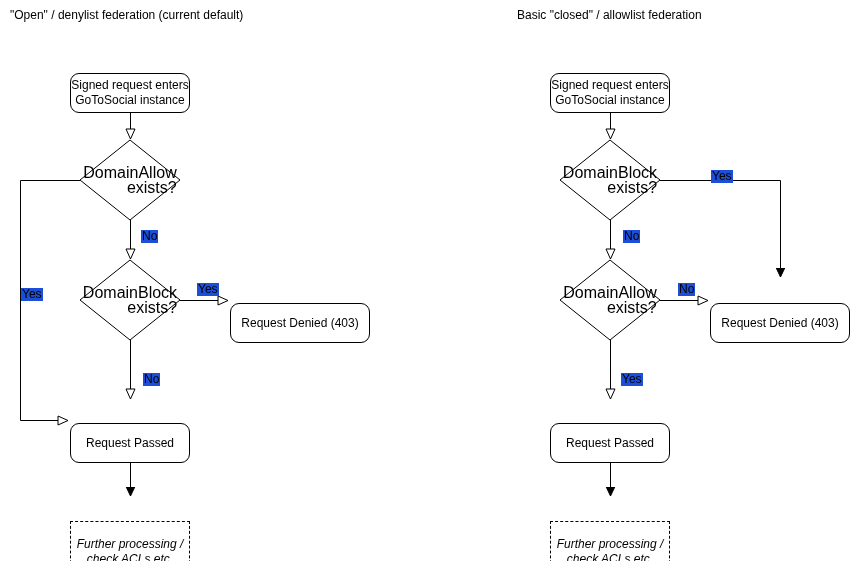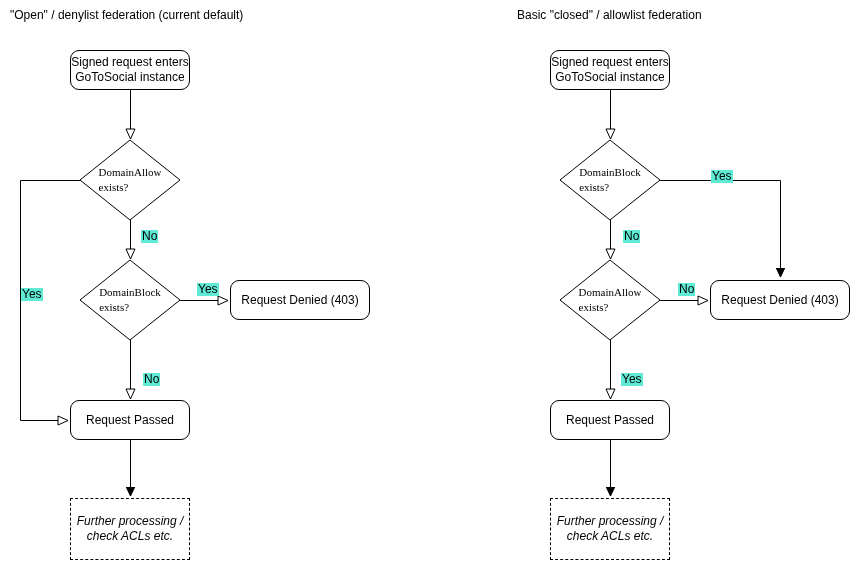--- a/index.html
+++ b/index.html
@@ -7,33 +7,32 @@
     position: relative; width: 851px; height: 561px; background: #ffffff;
     font-family: "Liberation Sans", sans-serif; color: #000000; overflow: hidden;
   }
   .canvas > svg { position: absolute; left: 0; top: 0; }
   .chart-title {
     position: absolute; font-size: 12px; line-height: 14px; white-space: nowrap;
   }
   .node {
     position: absolute; box-sizing: border-box; background: #ffffff;
     border: 1px solid #000000; display: flex; align-items: center; justify-content: center;
-    text-align: center; font-size: 12px; line-height: 15px; white-space: pre-line;
+    text-align: center; font-size: 12px; line-height: 15px; white-space: pre-line; margin-top: 23px;
   }
   .node.rounded { border-radius: 9px; }
   .node.dashed  { border-style: dashed; border-radius: 0; font-style: italic; }
   .diamond-label {
     position: absolute; display: flex; align-items: center; justify-content: center;
-    text-align: left; font-size: 11px; line-height: 15px; white-space: pre-line;
+    text-align: right; font-size: 16px; line-height: 15px; white-space: pre-line;
     pointer-events: none;
-    font-family: Liberation Serif, serif;
   }
   .edge-label {
     position: absolute; font-size: 12px; line-height: 13px;
-    background: #5eead4; padding: 0 1px; white-space: nowrap;
+    background: #1d4ed8; padding: 0 1px; white-space: nowrap;
   }
 </style>
 </head>
 <body>
 
 <div class="canvas">
 
   <svg width="851" height="561" viewBox="0 0 851 561">
     <defs>
       <marker id="arrowOpen" markerUnits="userSpaceOnUse" markerWidth="13" markerHeight="13" refX="11" refY="6" orient="auto">

